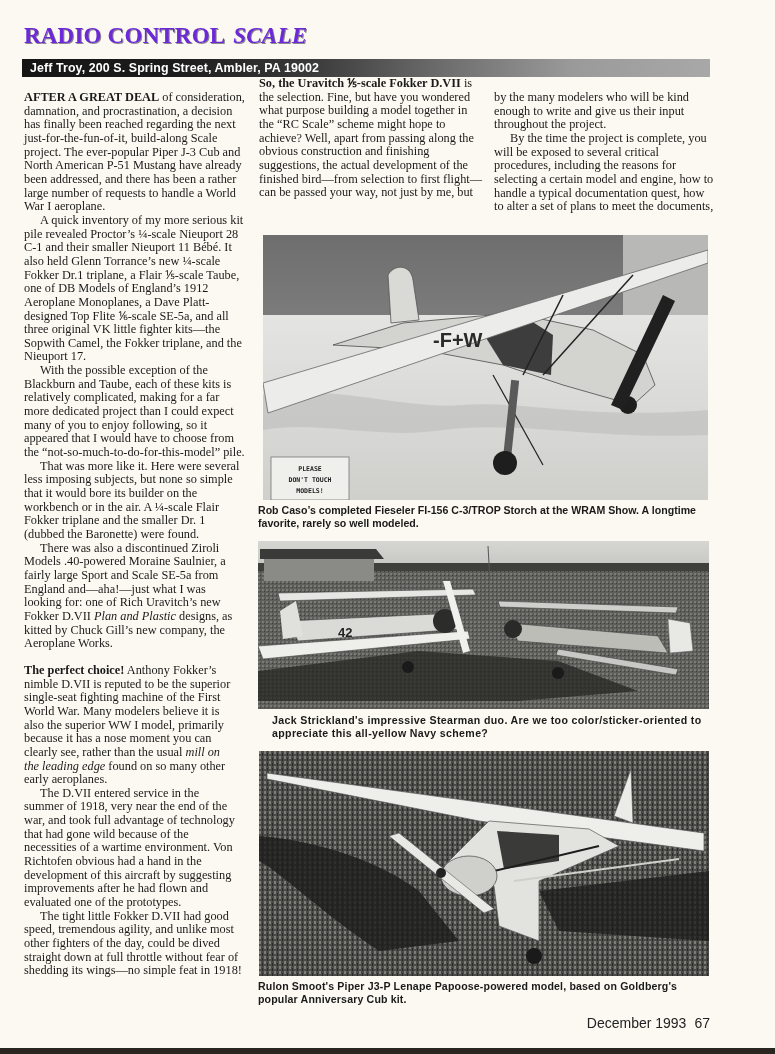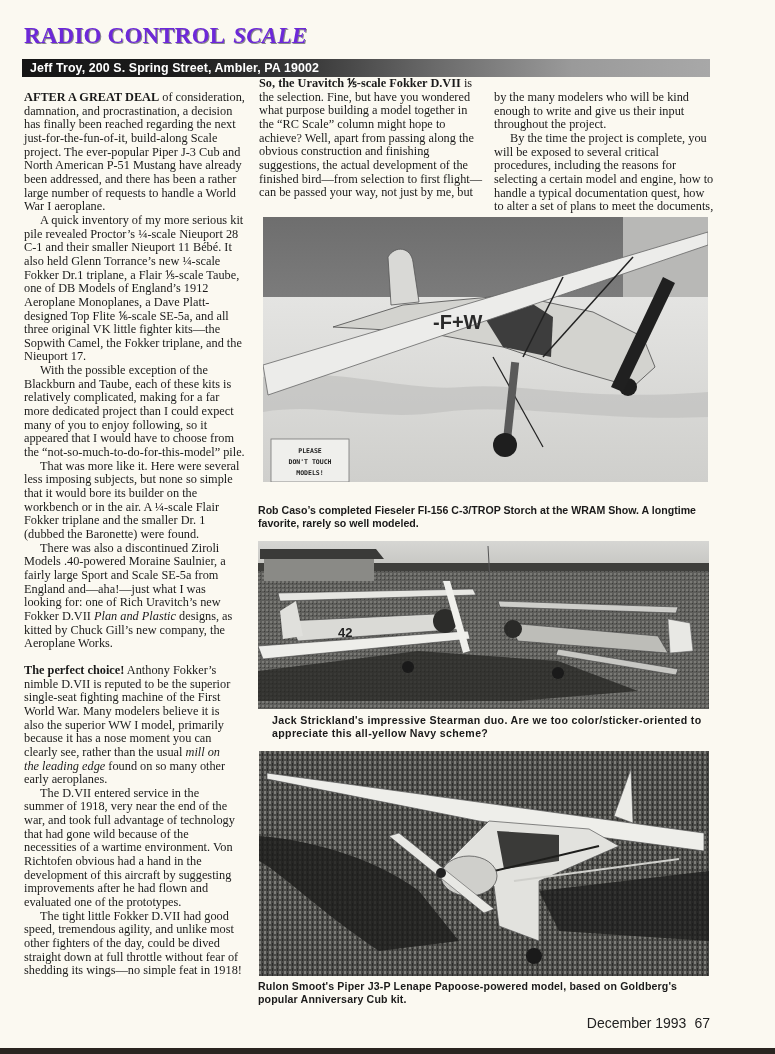--- a/index.html
+++ b/index.html
@@ -41,21 +41,21 @@
   .col3 { left: 494px; top: 91px; width: 222px; }
   .line { display: block; white-space: nowrap; }
   b { font-weight: bold; }
   i { font-style: italic; }
 
   .photo {
     position: absolute; overflow: hidden;
     background: #888;
   }
   .photo svg { display: block; width: 100%; height: 100%; }
-  .photo1 { left: 263px; top: 217px; width: 445px; height: 265px; }
+  .photo1 { left: 263px; top: 235px; width: 445px; height: 265px; }
   .photo2 { left: 258px; top: 541px; width: 451px; height: 168px; }
   .photo3 { left: 259px; top: 751px; width: 450px; height: 225px; }
 
   .caption {
     position: absolute;
     font-family: "Liberation Sans", sans-serif; font-weight: bold;
     font-size: 10.6px; line-height: 13px; color: #1a1a1a;
   }
   .caption1 { left: 258px; top: 504px; width: 456px; }
   .caption2 { left: 272px; top: 714px; width: 456px; letter-spacing: 0.35px; }
@@ -161,21 +161,21 @@
     <span class="line" style="text-indent:0">straight down at full throttle without fear of</span>
     <span class="line" style="text-indent:0">shedding its wings—no simple feat in 1918!</span>
   </p>
 </div>
 
 <div class="col col2">
   <p>
     <span class="line"><b>So, the Uravitch ⅕-scale Fokker D.VII</b><span> is</span></span>
     <span class="line">the selection. Fine, but have you wondered</span>
     <span class="line">what purpose building a model together in</span>
-    <span class="line">the “RC Scale” column might hope to</span>
+    <span class="line">the “RC Scale” scheme might hope to</span>
     <span class="line">achieve?  Well, apart from passing along the</span>
     <span class="line">obvious construction and finishing</span>
     <span class="line">suggestions, the actual development of the</span>
     <span class="line">finished bird—from selection to first flight—</span>
     <span class="line">can be passed your way, not just by me, but</span>
   </p>
 </div>
 
 <div class="col col3">
   <p>

